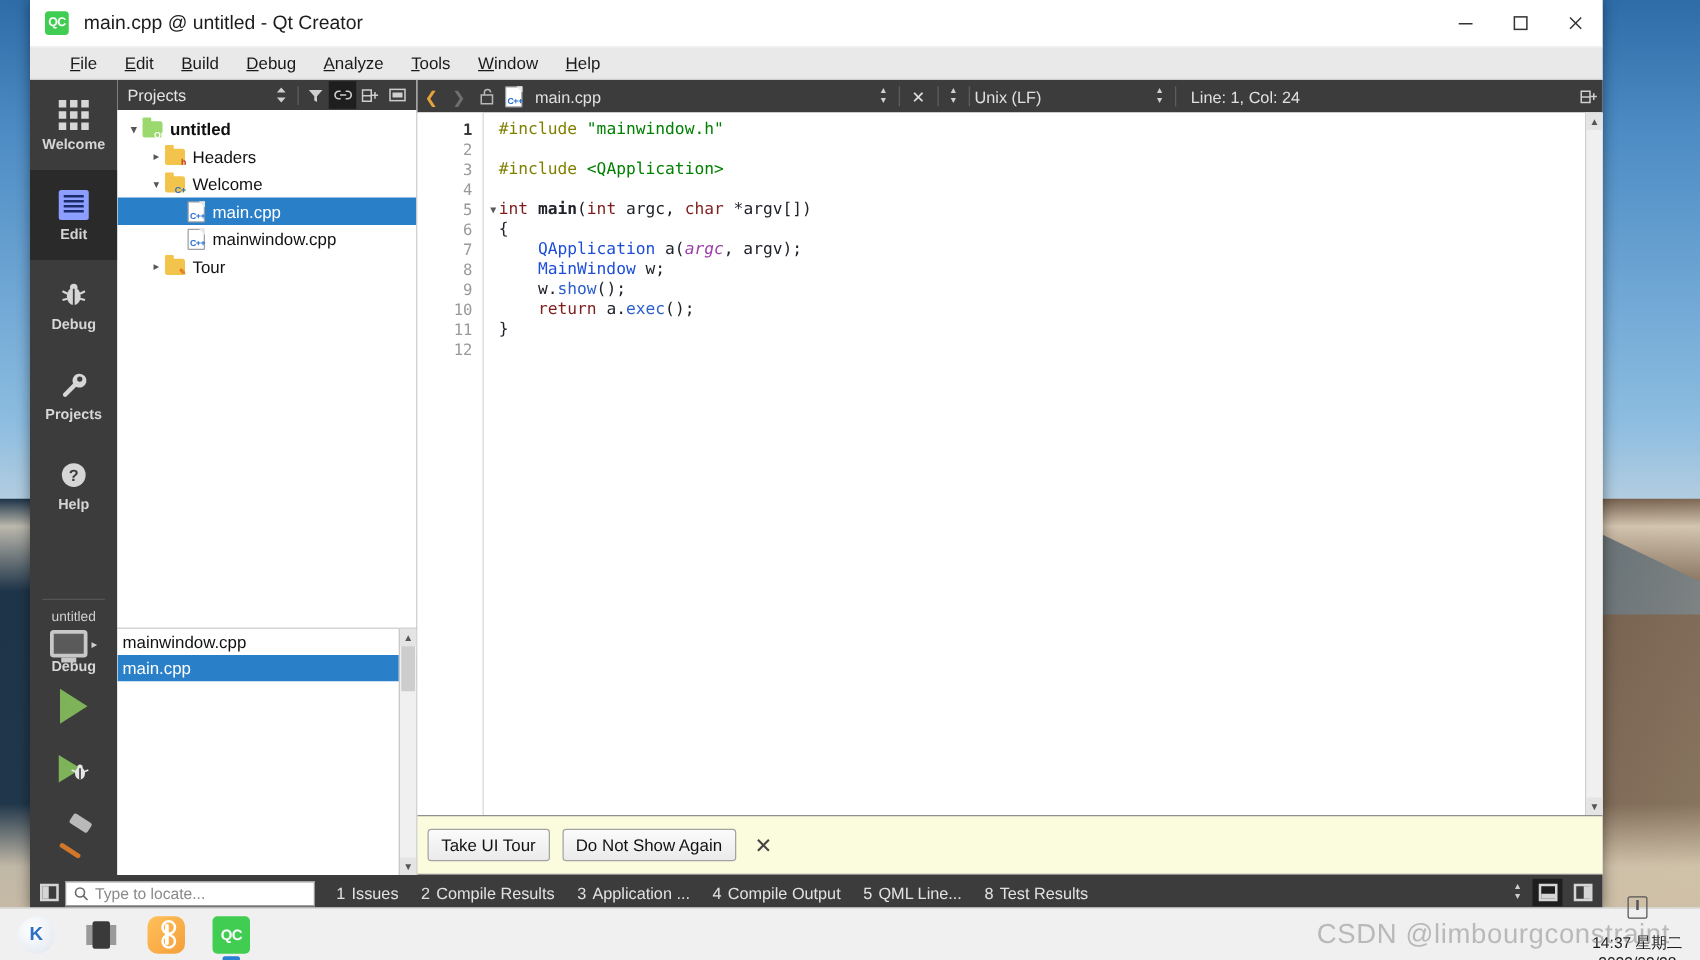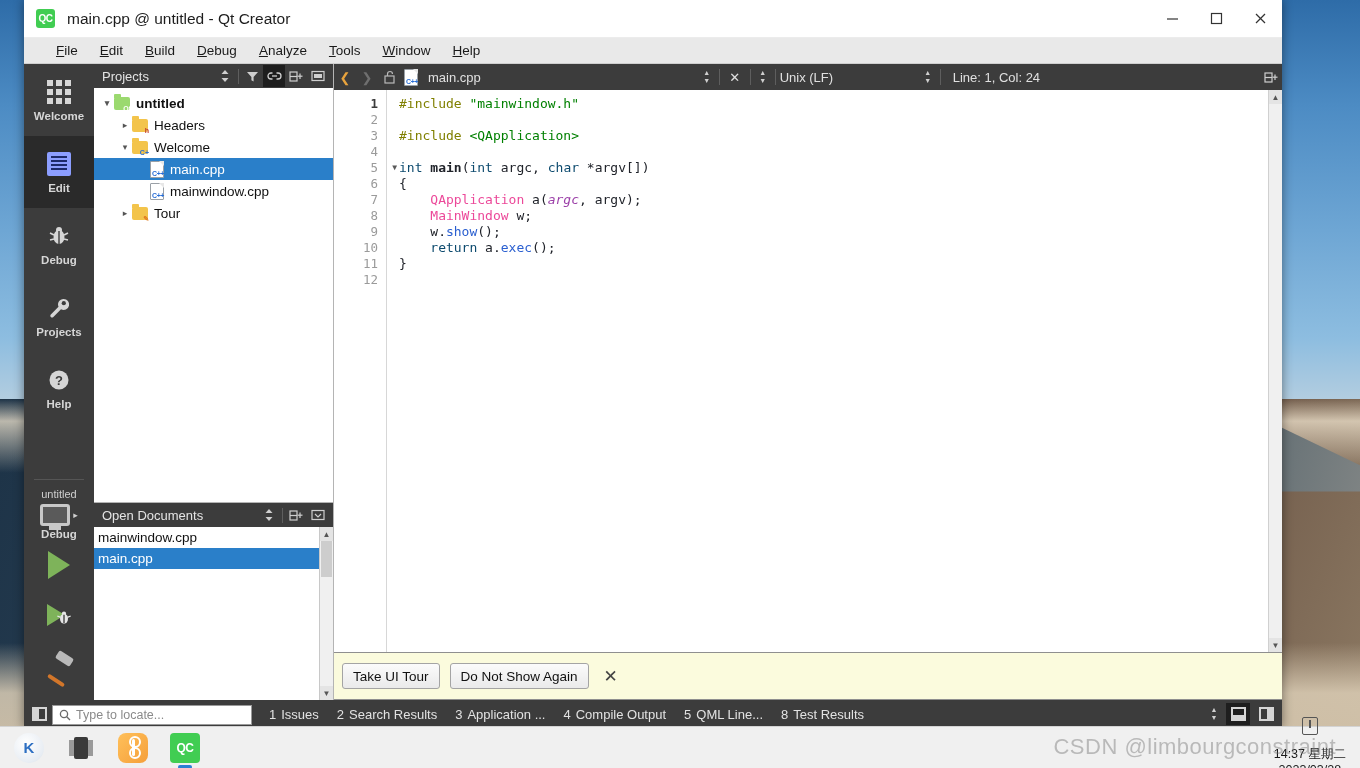--- a/index.html
+++ b/index.html
@@ -187,25 +187,25 @@
 
   #editor-area { flex: 1; background: #fff; display: flex; position: relative; overflow: hidden; }
   #gutter { width: 52px; background: #fff; color: #9a9a9a; font-family: "DejaVu Sans Mono", monospace;
             font-size: 12.5px; text-align: right; padding-top: 6px; }
   #gutter .ln { height: 16px; line-height: 16px; padding-right: 8px; position: relative; }
   #gutter .ln.cur { color: #3b3b3b; font-weight: bold; }
   #gutter .fold { position: absolute; right: -11px; top: 0; font-size: 8px; color: #5a5a5a; }
   #gutter-line { width: 1px; background: #d7d7d7; }
   #code { flex: 1; padding: 6px 0 0 12px; font-family: "DejaVu Sans Mono", monospace;
           font-size: 13px; line-height: 16px; white-space: pre; }
-  .k { color: #0c4a6e; }
+  .k { color: #7f1d1d; }
   .fn { color: #20232a; font-weight: bold; }
   .pp { color: #808000; }
   .str { color: #008000; }
-  .cls { color: #ec4899; }
+  .cls { color: #1d4ed8; }
   .arg { color: #9b3fa8; font-style: italic; }
   .mem { color: #2a5fd0; }
   .pl { color: #20232a; }
   #editor-scroll { position: absolute; right: 0; top: 0; bottom: 0; width: 14px; background: #f0f0f0;
       border-left: 1px solid #d0d0d0; }
 
   
   #infobar { background: #fbfbdd; border-top: 1px solid #8f8f8f; border-bottom: 1px solid #8f8f8f;
              height: 48px; display: flex; align-items: center; padding: 0 8px 0 8px; gap: 10px; }
   #infotext { flex: 1; font-size: 13.5px; color: #111; line-height: 1.35; }
@@ -458,44 +458,20 @@
             <span style="width:24px;flex:none"></span>
             <span class="arrow closed"></span>
             <span class="fldr yellow">
               <span class="fbadge" style="color:#e07b20">✎</span>
             </span>
             <span>Tour</span>
           </div>
         </div>
 
       <div id="opendocs">
-        <div class="dock-head">
-          <span class="ttl">Open Documents</span>
-          <span class="dh-btn">
-            <svg width="12" height="14" viewBox="0 0 12 14">
-                <path d="M6 1 L9.5 5 H2.5 Z" fill="#cfcfcf"></path>
-                <path d="M6 13 L9.5 9 H2.5 Z" fill="#cfcfcf"></path>
-              </svg>
-          </span>
-          <span class="dh-sep"></span>
-          <span class="dh-btn">
-            <svg width="14" height="13" viewBox="0 0 14 13">
-              <rect x="1" y="2" width="7" height="9" fill="none" stroke="#cfcfcf" stroke-width="1.2"></rect>
-              <line x1="1" y1="6.5" x2="8" y2="6.5" stroke="#cfcfcf" stroke-width="1.2"></line>
-              <line x1="11" y1="3.5" x2="11" y2="9" stroke="#cfcfcf" stroke-width="1.2"></line>
-              <line x1="8.5" y1="6.2" x2="13.5" y2="6.2" stroke="#cfcfcf" stroke-width="1.2"></line>
-            </svg>
-          </span>
-          <span class="dh-btn">
-            <svg width="14" height="12" viewBox="0 0 14 12">
-              <rect x="1" y="1.5" width="12" height="9" fill="none" stroke="#cfcfcf" stroke-width="1.2"></rect>
-              <path d="M4 5 L7 8 L10 5" fill="none" stroke="#cfcfcf" stroke-width="1.2"></path>
-            </svg>
-          </span>
-        </div>
         <div id="odlist">
             <div class="odrow">
               <span>mainwindow.cpp</span>
             </div>
             <div class="odrow sel">
               <span>main.cpp</span>
             </div>
 
         <div class="vscroll">
             <div class="arw up">▲</div>
@@ -591,21 +567,21 @@
     </span>
     <div id="locator">
       <svg width="12" height="12" viewBox="0 0 12 12">
         <circle cx="5" cy="5" r="3.6" fill="none" stroke="#6a6a6a" stroke-width="1.3"></circle>
         <line x1="7.7" y1="7.7" x2="11" y2="11" stroke="#6a6a6a" stroke-width="1.3"></line>
       </svg>
       <span title="Type to locate...">Type to locate...</span>
     </div>
     <div id="sb-panes" style="display:flex;align-items:center">
         <div class="sb-item"><span class="sb-num">1</span><span>Issues</span></div>
-        <div class="sb-item"><span class="sb-num">2</span><span>Search Results</span></div>
+        <div class="sb-item"><span class="sb-num">2</span><span>Compile Results</span></div>
         <div class="sb-item"><span class="sb-num">3</span><span>Application ...</span></div>
         <div class="sb-item"><span class="sb-num">4</span><span>Compile Output</span></div>
         <div class="sb-item"><span class="sb-num">5</span><span>QML Line...</span></div>
         <div class="sb-item"><span class="sb-num">8</span><span>Test Results</span></div>
       </div>
     <div id="sb-right">
       <span class="spin">
           <i>▲</i>
           <i>▼</i>
         </span>

